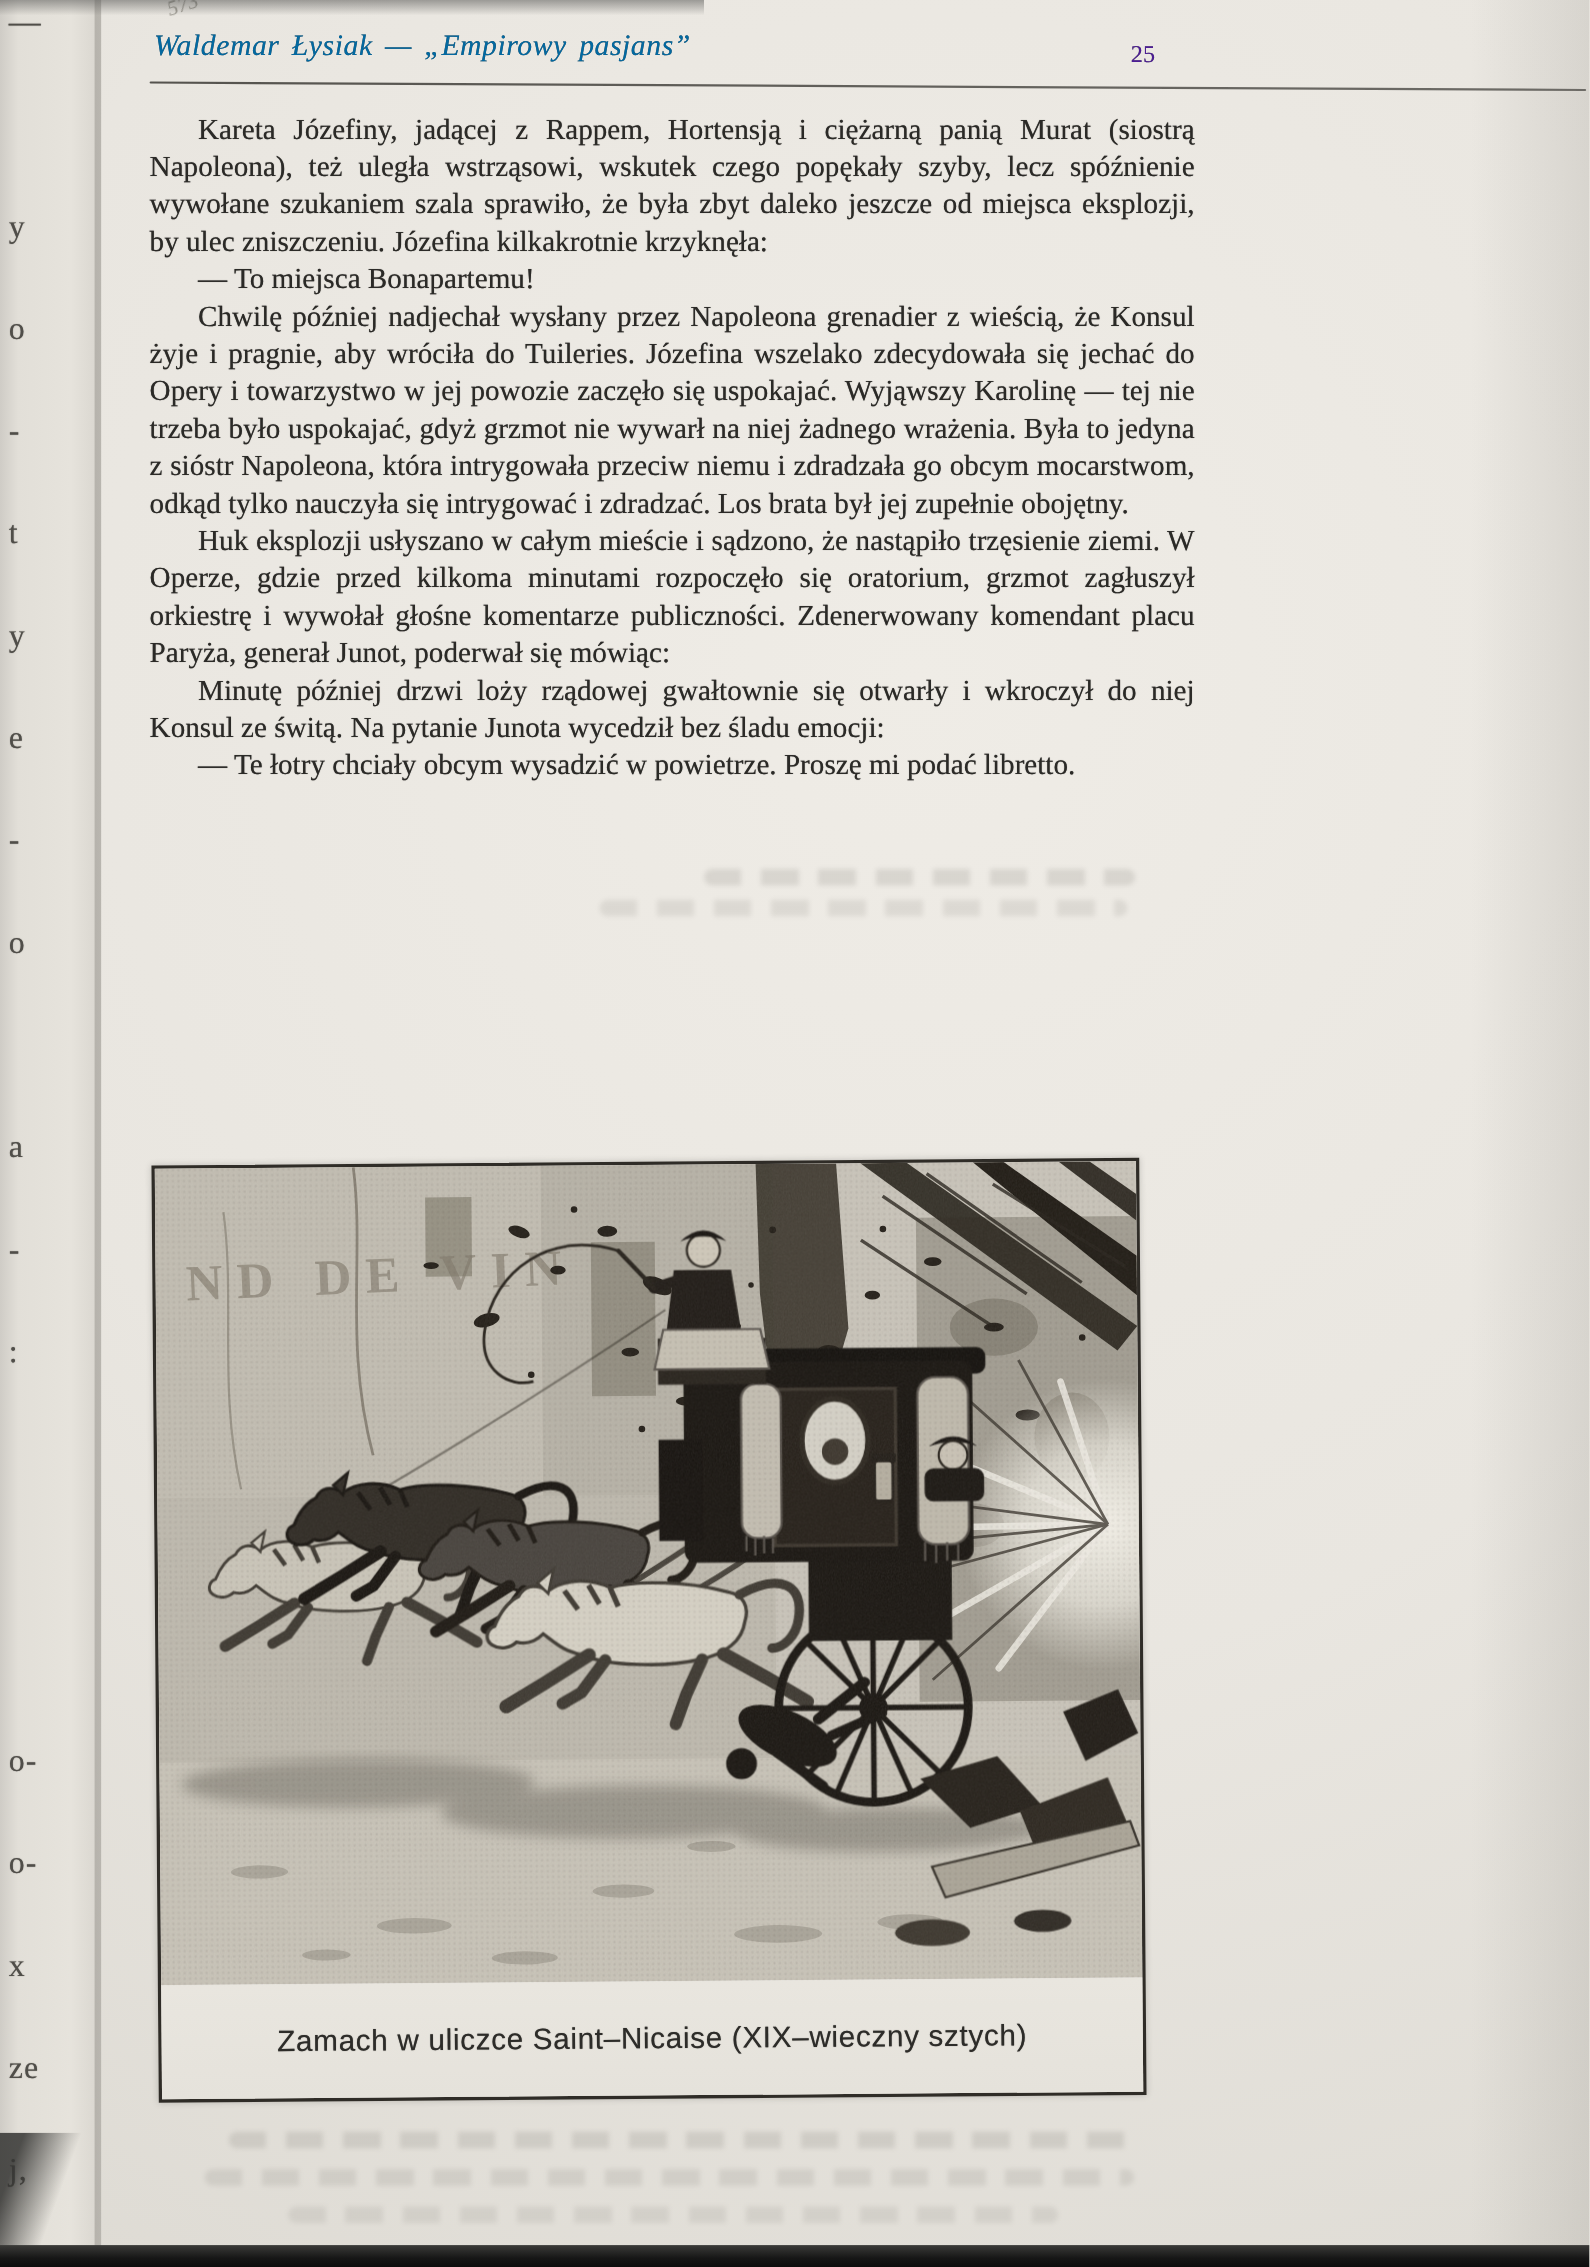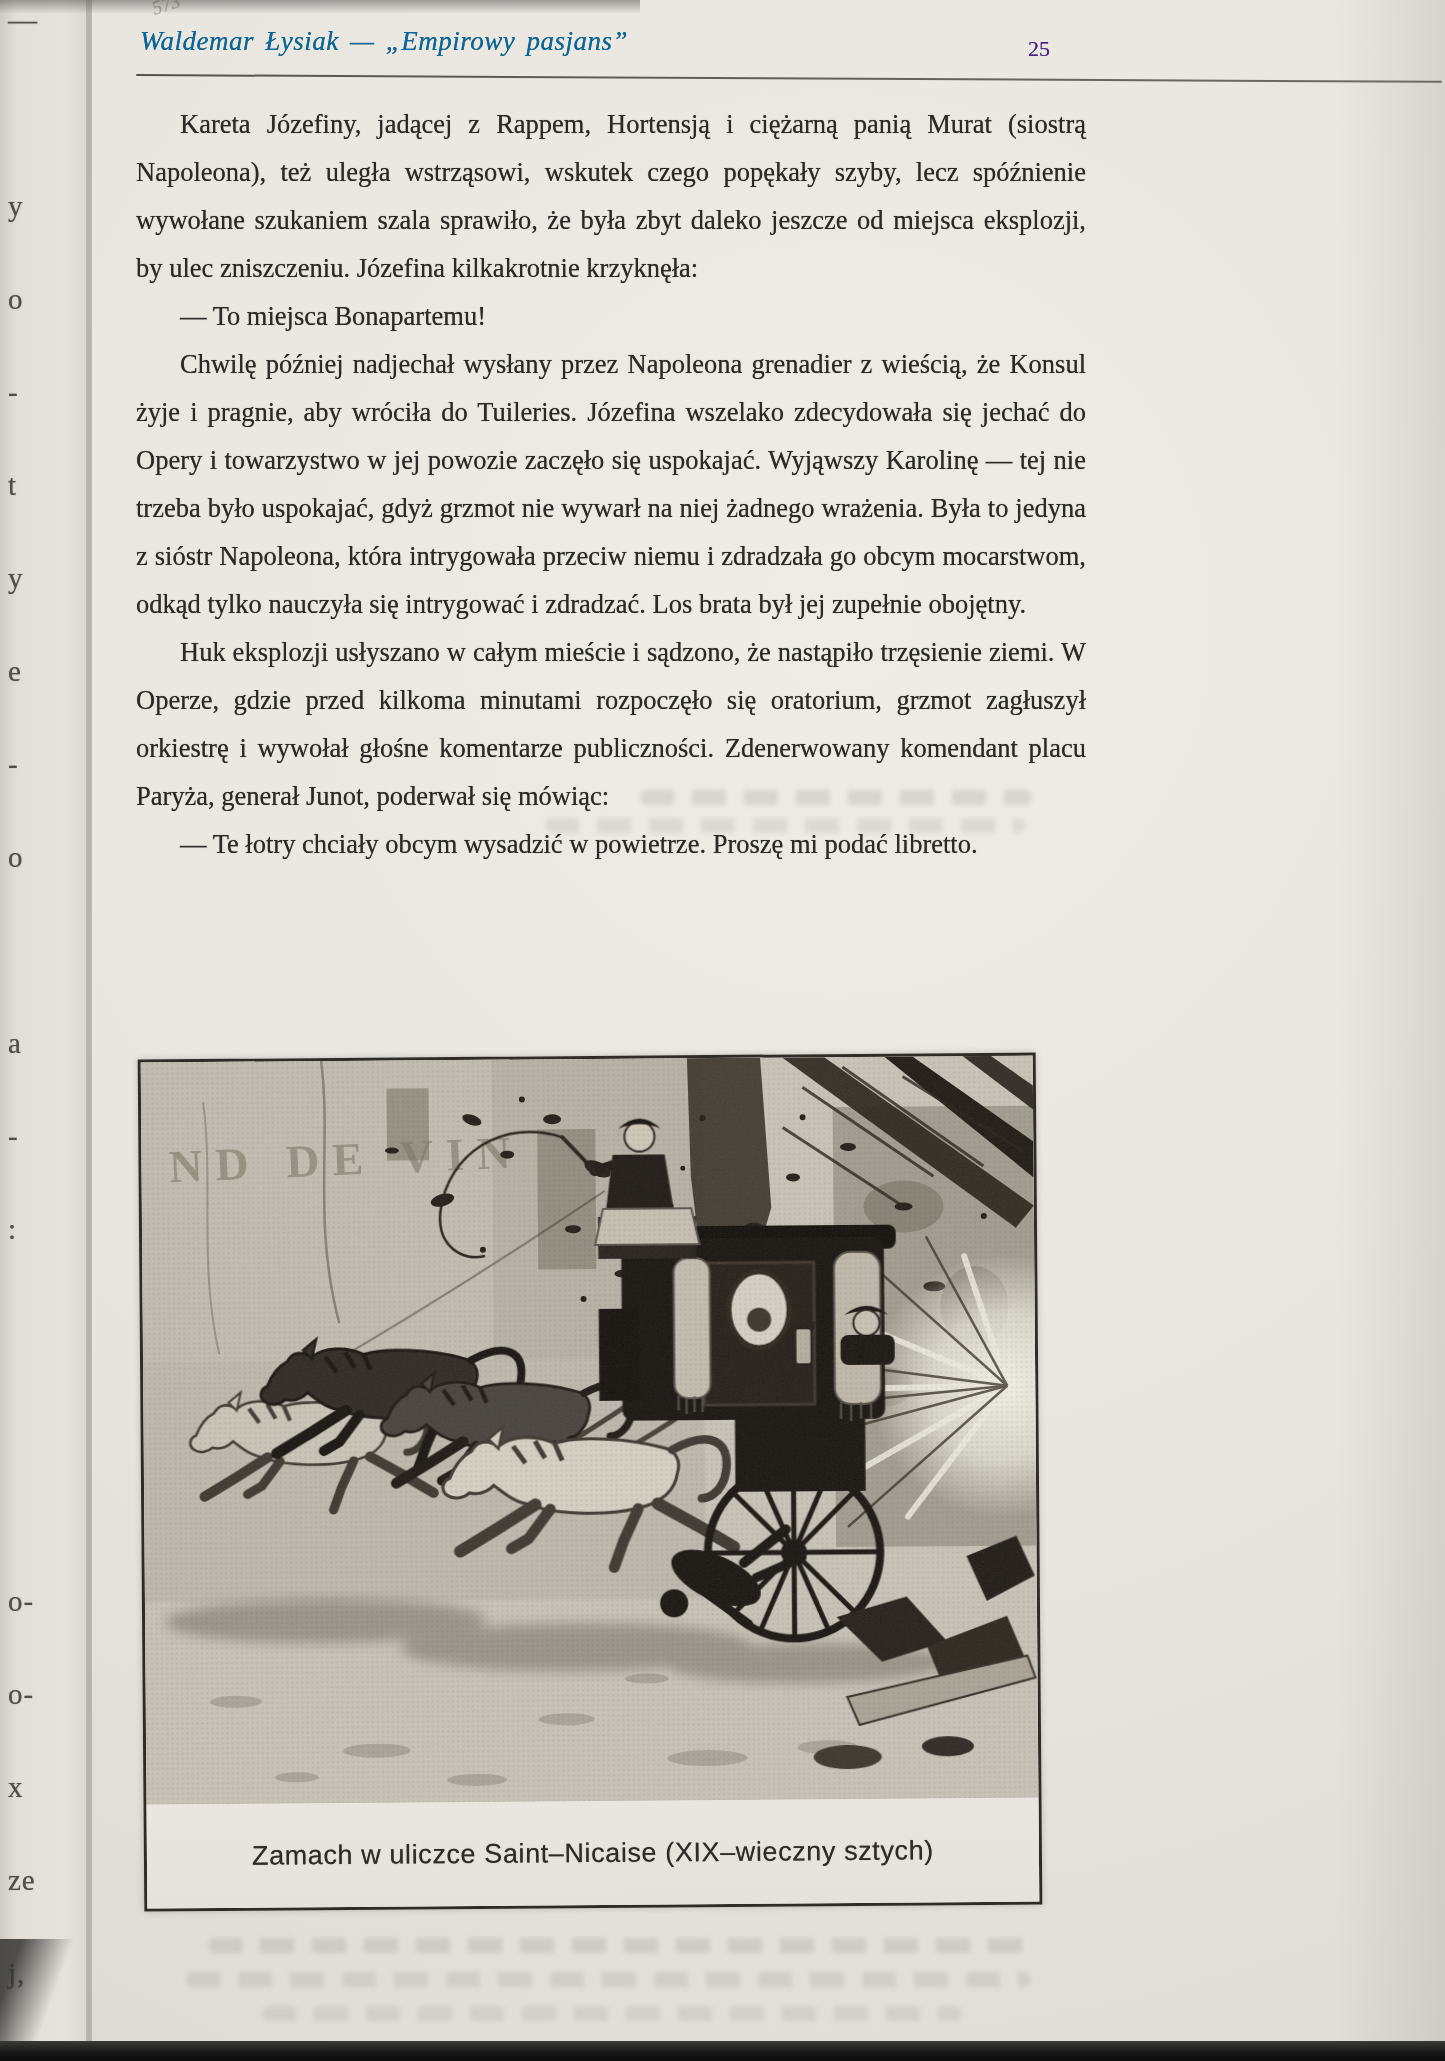--- a/index.html
+++ b/index.html
@@ -52,21 +52,21 @@
     position:absolute;left:1028px;top:36px;font-size:22px;color:#4c1d95;
     text-shadow:0 0 .6px rgba(46,45,42,.7);
   }
   .header-rule{
     position:absolute;left:136px;top:74px;width:1306px;height:2px;
     background:linear-gradient(90deg,#55534e 0,#63615c 55%,#6d6b66 100%);
     transform:rotate(.30deg);transform-origin:left center;border-radius:2px;
   }
   .body-text{
     position:absolute;left:136px;top:100px;width:950px;
-    font-size:26.5px;line-height:48px;color:#2b2a27;
+    font-size:26.5px;line-height:34px;color:#2b2a27;
     text-align:justify;
     text-shadow:0 0 .7px rgba(43,42,39,.75);
   }
   .body-text p{margin:0;text-indent:44px;}
   
   .figure{
     position:absolute;left:141px;top:1056px;width:892px;
     border:3px solid #2f2c27;background:#e7e4dd;
     transform:rotate(-.45deg);transform-origin:center;
     box-shadow:0 0 6px rgba(60,58,54,.25);
@@ -127,20 +127,21 @@
 
   <div class="header-title">Waldemar Łysiak — „Empirowy pasjans”</div>
   <div class="page-number">25</div>
   <div class="header-rule"></div>
 
   <div class="body-text">
     <p>Kareta Józefiny, jadącej z Rappem, Hortensją i ciężarną panią Murat (siostrą Napoleona), też uległa wstrząsowi, wskutek czego popękały szyby, lecz spóźnienie wywołane szukaniem szala sprawiło, że była zbyt daleko jeszcze od miejsca eksplozji, by ulec zniszczeniu. Józefina kilkakrotnie krzyknęła:</p>
     <p>— To miejsca Bonapartemu!</p>
     <p>Chwilę później nadjechał wysłany przez Napoleona grenadier z wieścią, że Konsul żyje i pragnie, aby wróciła do Tuileries. Józefina wszelako zdecydowała się jechać do Opery i towarzystwo w jej powozie zaczęło się uspokajać. Wyjąwszy Karolinę — tej nie trzeba było uspokajać, gdyż grzmot nie wywarł na niej żadnego wrażenia. Była to jedyna z sióstr Napoleona, która intrygowała przeciw niemu i zdradzała go obcym mocarstwom, odkąd tylko nauczyła się intrygować i zdradzać. Los brata był jej zupełnie obojętny.</p>
     <p>Huk eksplozji usłyszano w całym mieście i sądzono, że nastąpiło trzęsienie ziemi. W Operze, gdzie przed kilkoma minutami rozpoczęło się oratorium, grzmot zagłuszył orkiestrę i wywołał głośne komentarze publiczności. Zdenerwowany komendant placu Paryża, generał Junot, poderwał się mówiąc:</p>
+    <p>Minutę później drzwi loży rządowej gwałtownie się otwarły i wkroczył do niej Konsul ze świtą. Na pytanie Junota wycedził bez śladu emocji:</p>
     <p>— Te łotry chciały obcym wysadzić w powietrze. Proszę mi podać libretto.</p>
   </div>
 
   <div class="ghost g1"></div>
   <div class="ghost g2"></div>
 
   <figure class="figure" style="margin:0">
     <svg viewBox="0 0 890 742" preserveAspectRatio="none">
       <defs>
         <radialGradient id="flash" cx="50%" cy="50%" r="50%">

